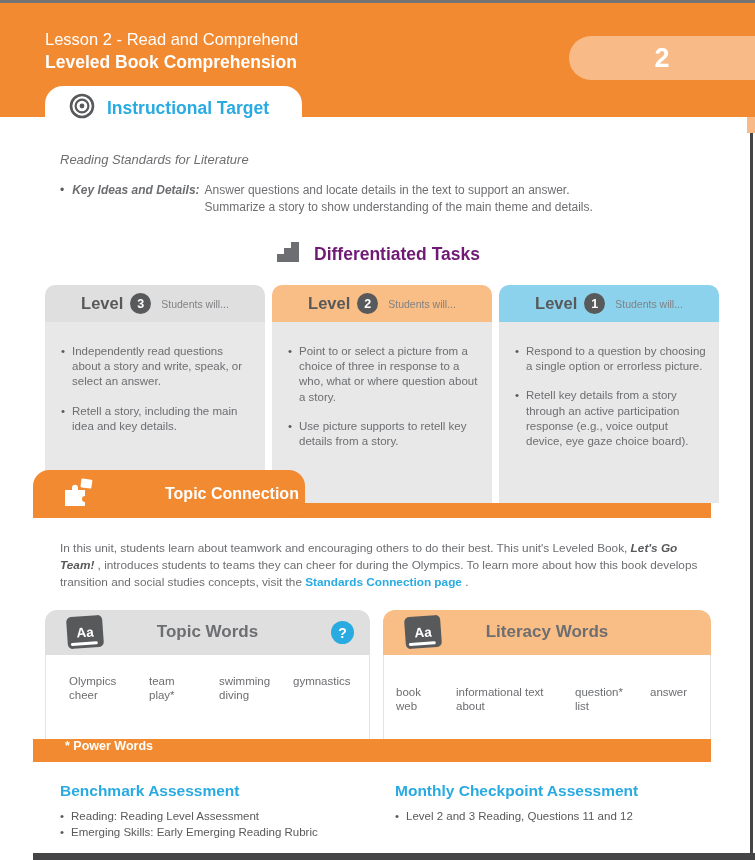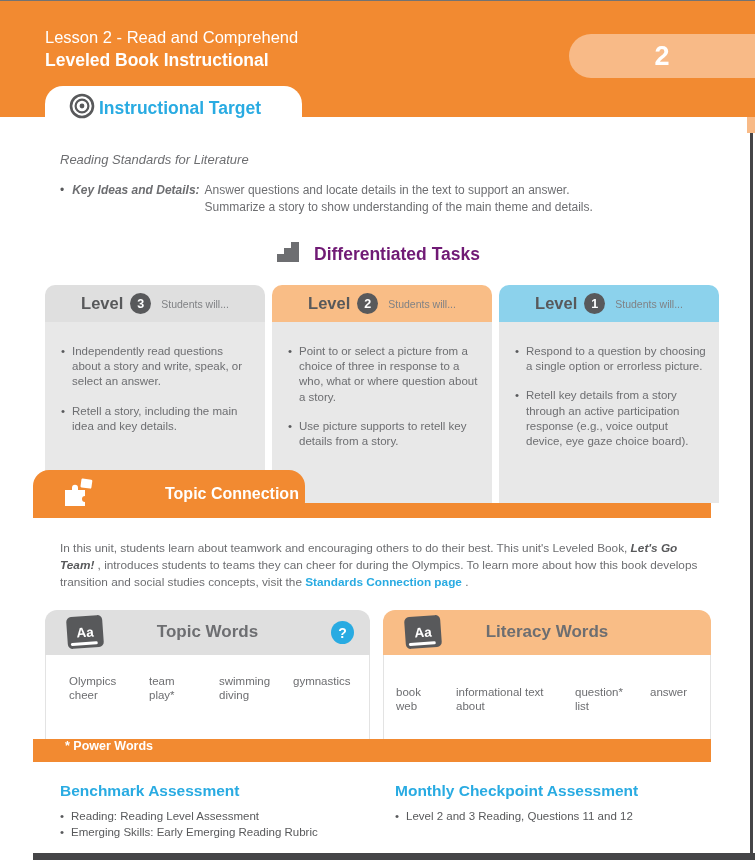--- a/index.html
+++ b/index.html
@@ -1,30 +1,30 @@
 <!DOCTYPE html>
 <html><head>
 <meta charset="utf-8">
 <style>
   * { margin:0; padding:0; box-sizing:border-box; }
   html,body { background:#ffffff; }
   body { font-family:"Liberation Sans", sans-serif; }
   .page { position:relative; width:755px; height:860px; background:#fff; overflow:hidden; }
 
   
-  .hdr { position:absolute; left:0; top:0; width:755px; height:117px; background:#F28A31; border-top:1px solid #737373; }
+  .hdr { position:absolute; left:0; top:0; width:755px; height:117px; background:#F28A31; border-top:3px solid #737373; }
   .hdr-lesson { position:absolute; left:45px; top:27px; color:#fff; font-size:16.5px; }
   .hdr-title  { position:absolute; left:45px; top:49px; color:#fff; font-size:17.5px; font-weight:bold; }
   .hdr-pill { position:absolute; right:0; top:33px; width:186px; height:44px; background:#F8BA87;
               border-radius:22px 0 0 22px; display:flex; align-items:center; justify-content:center;
               color:#fff; font-weight:bold; font-size:27px; }
 
   
   .it-tab { position:absolute; left:45px; top:86px; width:257px; height:44px; background:#fff;
-            border-radius:18px 18px 0 0; display:flex; align-items:center; gap:4px; padding-left:24px; }
+            border-radius:18px 18px 0 0; display:flex; align-items:center; gap:12px; padding-left:24px; }
   .it-label { color:#29ABE2; font-size:17.5px; font-weight:bold; }
 
   
   .standards { position:absolute; left:60px; top:152px; width:630px; color:#6D6E71; }
   .std-head { font-size:13px; font-weight:normal; font-style:italic; margin-bottom:15px; }
   .std-item { display:flex; font-size:12px; line-height:1.45; }
   .std-dot  { color:#58595B; margin-right:8px; }
   .std-dot::before { content:"\2022"; }
   .kid-label { font-weight:bold; font-style:italic; white-space:nowrap; margin-right:5px; }
 
@@ -86,21 +86,21 @@
   .right-notch { position:absolute; right:0; top:117px; width:8px; height:16px; background:#F8BA87; }
   .right-line { position:absolute; right:2px; top:133px; width:3px; height:727px; background:#454547; }
 </style>
 </head>
 <body>
 
 <div class="page">
 
   <div class="hdr">
     <div class="hdr-lesson">Lesson 2 - Read and Comprehend</div>
-    <div class="hdr-title">Leveled Book Instructional</div>
+    <div class="hdr-title">Leveled Book Comprehension</div>
     <div class="hdr-pill">
       <span>2</span>
     </div>
   </div>
 
   <div class="it-tab">
     <span>
       <svg width="26" height="26" viewBox="0 0 26 26">
         <circle cx="13" cy="13" r="11" fill="none" stroke="#58595B" stroke-width="2.6"></circle>
         <circle cx="13" cy="13" r="6.4" fill="none" stroke="#58595B" stroke-width="2.2"></circle>

